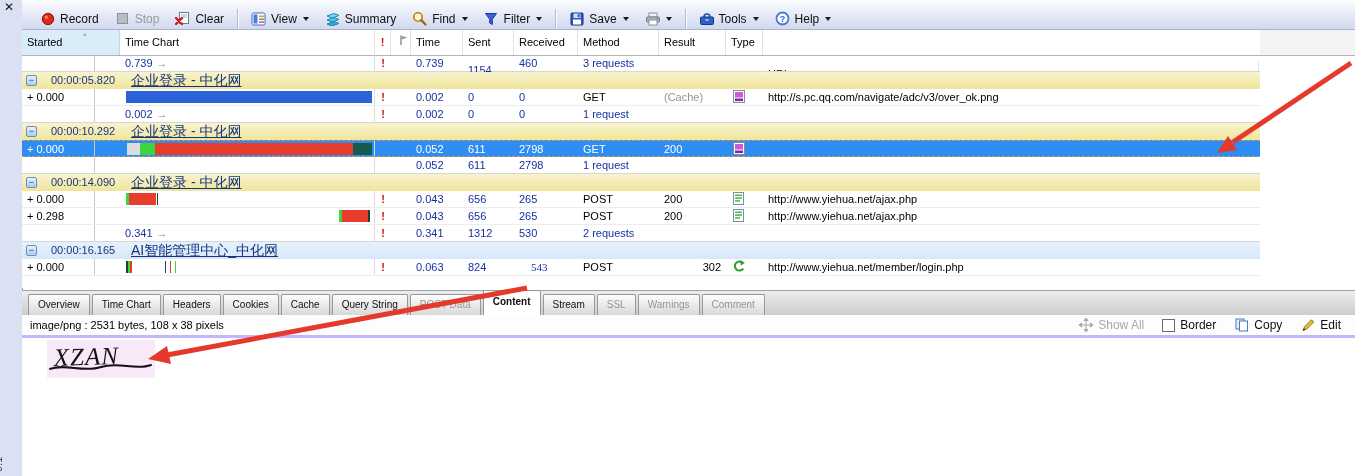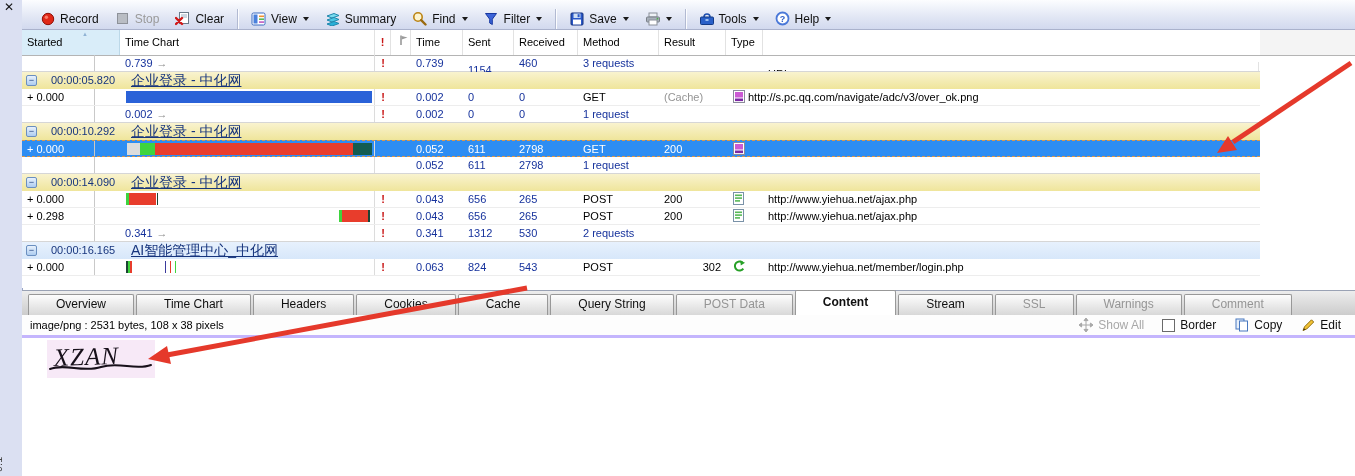--- a/index.html
+++ b/index.html
@@ -53,21 +53,21 @@
             border:1px solid #6a8fc0;background:linear-gradient(#e8f1fc,#aecdf0);border-radius:2px;
             color:#1a3a7a;font-size:9px;line-height:8px;text-align:center;cursor:pointer}
   .treeline{position:absolute;left:72px;top:0;bottom:0;width:1px;background:#c9c9c9}
   .vsep{position:absolute;left:352px;top:0;bottom:0;width:1px;background:#dcdcdc}
   .bar{position:absolute;top:2px;height:12px}
   .sumarrow{color:#8a8a8a;margin-left:4px}
   
   .tabstrip{position:absolute;left:22px;top:290px;width:1333px;height:25px;box-sizing:border-box;
             background:linear-gradient(#ededed,#cccccc);border-top:1px solid #9aa2b4;
             display:flex;align-items:flex-end;padding-left:6px;gap:2px}
-  .tab{height:20px;line-height:19px;padding:0 27px;font-size:12px;color:#101010;cursor:pointer;
+  .tab{height:20px;line-height:19px;padding:0 9px;font-size:10px;color:#101010;cursor:pointer;
        background:linear-gradient(#fdfdfd,#d8d8d8);border:1px solid #989898;border-bottom:none;
        border-radius:2px 2px 0 0;white-space:nowrap}
   .tab.active{background:#fff;height:24px;line-height:22px;font-weight:bold;z-index:2;position:relative}
   .tab.disabled{color:#959595;cursor:default}
   .infobar{position:absolute;left:22px;top:315px;width:1333px;height:23px;box-sizing:border-box;
            background:#fdfdfd;border-bottom:3px solid #c4b5fd;display:flex;align-items:center;
            padding:0 8px;font-size:11px}
   .ibuttons{margin-left:auto;display:flex;align-items:center;gap:6px}
   .ibtn{display:flex;align-items:center;gap:5px;padding:2px 6px;font-size:12px;color:#101010;cursor:pointer}
   .ibtn.disabled{color:#a8a8a8;cursor:default}
@@ -248,21 +248,21 @@
           <div class="bar" style="left: 6.4px; width: 245.6px; background: rgb(42, 98, 216);"></div>
         </div>
         <div class="cell muted" style="left: 637px; width: 67px;">(Cache)</div>
         <div class="cell" style="left: 704px; width: 37px;"><span class="ticon">
             <svg width="12" height="13">
               <rect x=".5" y=".5" width="11" height="12" fill="#fff" stroke="#8a8a9a"></rect>
               <rect x="2" y="2" width="8" height="5.5" fill="#cc5ad4"></rect>
               <rect x="2" y="8.5" width="8" height="2.6" fill="#7c28a4"></rect>
             </svg>
           </span></div>
-        <div class="cell" style="left: 721px; width: 496px;">http://s.pc.qq.com/navigate/adc/v3/over_ok.png</div>
+        <div class="cell" style="left: 741px; width: 496px;">http://s.pc.qq.com/navigate/adc/v3/over_ok.png</div>
         <div class="cell c warnmark" style="left: 353px; width: 16px;">!</div>
         <div class="cell r num" style="left: 389px; width: 52px;">0.002</div>
         <div class="cell r num" style="left: 441px; width: 51px;">0</div>
         <div class="cell r num" style="left: 492px; width: 64px;">0</div>
         <div class="cell" style="left: 556px; width: 81px;">GET</div>
       </div>
       <div class="grow summary" style="top: 51px;">
         <div class="treeline"></div>
         <div class="vsep"></div>
         <div class="cell r" style="left: 98px; width: 255px;"><span class="num">0.002</span><span class="sumarrow">→</span></div>
@@ -394,21 +394,21 @@
         <div class="cell" style="left: 704px; width: 37px;"><span class="ticon">
             <svg width="13" height="13">
               <path d="M10.5,2.5 A4.6,4.6 0 1 0 11.3,8.6" fill="none" stroke="#28a028" stroke-width="2"></path>
               <polygon points="8.2,0.5 13,2.8 8.8,5.4" fill="#28a028"></polygon>
             </svg>
           </span></div>
         <div class="cell" style="left: 741px; width: 496px;">http://www.yiehua.net/member/login.php</div>
         <div class="cell c warnmark" style="left: 353px; width: 16px;">!</div>
         <div class="cell r num" style="left: 389px; width: 52px;">0.063</div>
         <div class="cell r num" style="left: 441px; width: 51px;">824</div>
-        <div class="cell r num" style="left: 492px; width: 64px;">543</div>
+        <div class="cell r num" style="left: 504px; width: 64px; font-family: Liberation Serif, serif;">543</div>
         <div class="cell" style="left: 556px; width: 81px;">POST</div>
       </div>
     </div>
 </div>
 <div class="hfill"></div>
 
 <div class="tabstrip">
     <div class="tab"><span>Overview</span></div>
     <div class="tab"><span>Time Chart</span></div>
     <div class="tab"><span>Headers</span></div>

